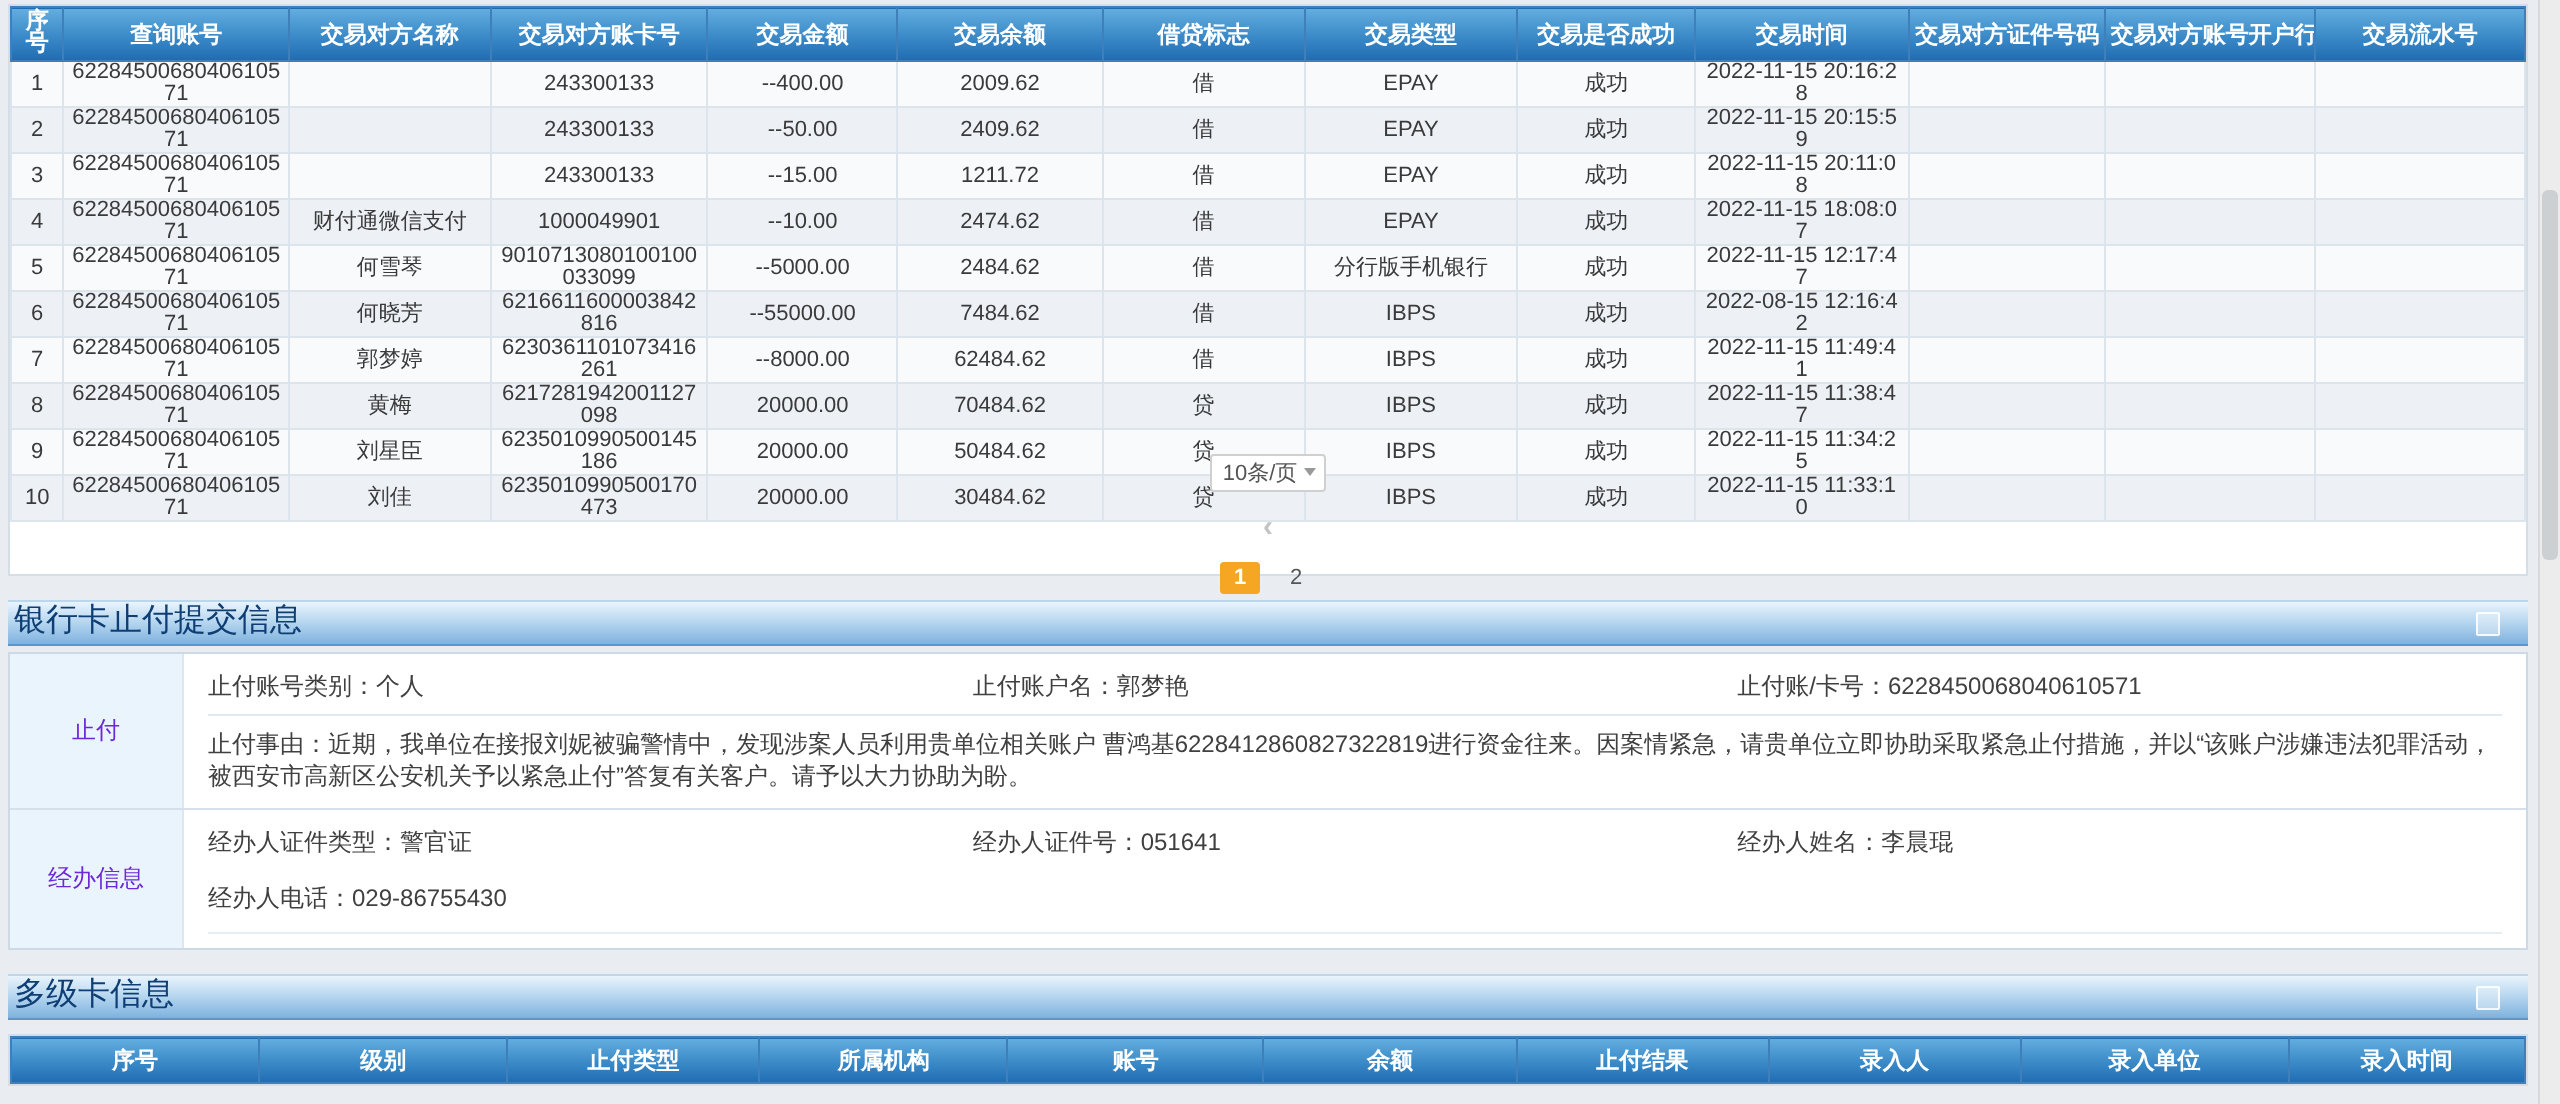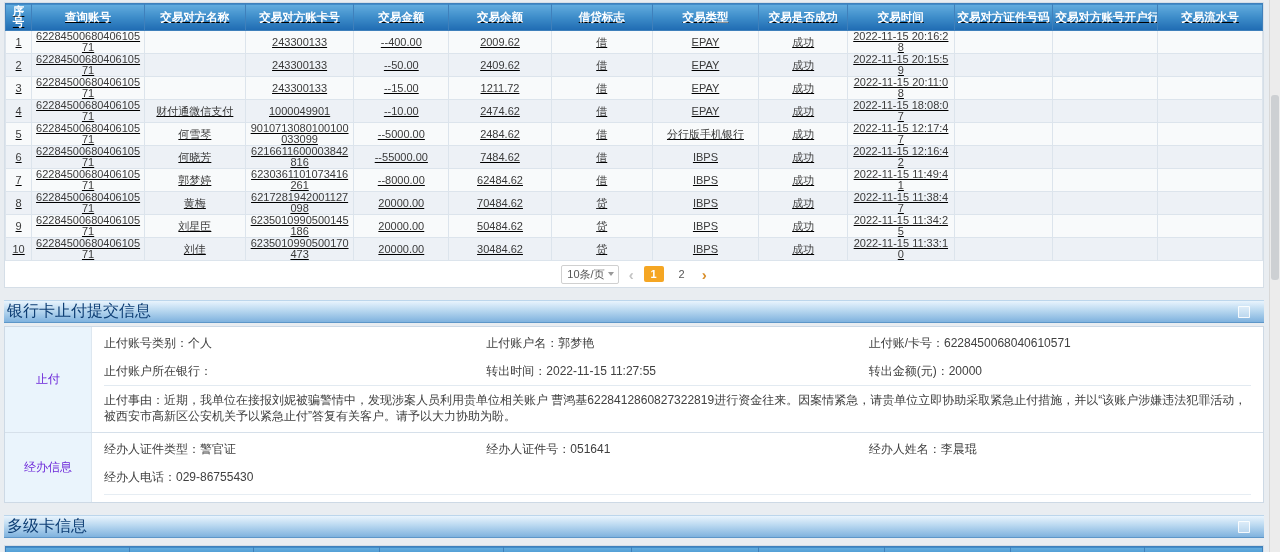--- a/index.html
+++ b/index.html
@@ -1,25 +1,25 @@
 <!DOCTYPE html>
 <html><head>
 <meta charset="utf-8">
 <style>
   html,body{margin:0;padding:0;}
   body{width:1280px;height:552px;overflow:hidden;background:#e9edf1;font-family:"Liberation Sans","DejaVu Sans",sans-serif;position:relative;}
   .content{position:absolute;left:0;top:0;width:1270px;padding:2px 6px 0 4px;box-sizing:border-box;}
   .white-panel{background:#fff;border:1px solid #d5dee7;}
-  table.grid{width:100%;border-collapse:collapse;table-layout:fixed;text-decoration:underline;}
+  table.grid{width:100%;border-collapse:collapse;table-layout:fixed;}
   .grid th{background:linear-gradient(180deg,#63addf 0%,#3d8cc9 50%,#1f6bb2 100%);color:#fff;font-size:11.5px;font-weight:bold;height:24px;border:1px solid #3f80bb;padding:1px 2px;text-align:center;white-space:nowrap;overflow:hidden;}
   .grid th.wrap{white-space:normal;line-height:11px;}
   .grid td{font-size:11px;color:#3a3a3a;border:1px solid #dce4ec;text-align:center;padding:0 3px;height:22px;line-height:11px;word-break:break-all;vertical-align:middle;background:#f8fafb;}
   .grid tbody tr:nth-child(even) td{background:#edf1f6;}
   #multi-table th{height:20px;}
-  .pagination{height:26px;display:flex;align-items:center;justify-content:center;gap:10px;background:#fff;font-size:11px;color:#666;}
+  .pagination{height:26px;display:flex;align-items:center;justify-content:center;gap:10px;background:#fff;font-size:11px;color:#666;flex-direction:column;}
   .page-size{border:1px solid #d0d0d0;border-radius:2px;padding:1px 4px 1px 5px;display:flex;align-items:center;gap:3px;background:#fff;color:#555;cursor:pointer;}
   .chev{width:0;height:0;border-left:3px solid transparent;border-right:3px solid transparent;border-top:4px solid #999;}
   .pg-arrow{font-size:15px;line-height:15px;cursor:pointer;font-weight:bold;}
   .pg-prev{color:#c3c3c3;}
   .pg-next{color:#d991338;color:#d98f2b;}
   .pg-num{min-width:16px;height:16px;line-height:16px;text-align:center;border-radius:2px;color:#555;cursor:pointer;font-size:11px;padding:0 2px;}
   .pg-num.active{background:#f5a623;color:#fff;font-weight:bold;}
   .section-bar{height:21px;line-height:20px;background:linear-gradient(180deg,#e9f4fd 0%,#b9d8f0 45%,#7fb2de 100%);border-top:1px solid #bcd6ec;border-bottom:1px solid #5d96c8;color:#0e3e74;font-weight:normal;font-size:16px;padding-left:3px;position:relative;margin-top:12px;}
   .bar-icon{position:absolute;right:14px;top:5px;width:10px;height:10px;border:1px solid rgba(255,255,255,.85);background:rgba(255,255,255,.35);border-radius:1px;}
   .info-panel{background:#fff;border:1px solid #cdd9e5;margin-top:3px;}
@@ -154,21 +154,21 @@
           <tr>
             <td>6</td>
             <td>6228450068040610571</td>
             <td>何晓芳</td>
             <td>6216611600003842816</td>
             <td>--55000.00</td>
             <td>7484.62</td>
             <td>借</td>
             <td>IBPS</td>
             <td>成功</td>
-            <td>2022-11-15 12:16:42</td>
+            <td>2022-08-15 12:16:42</td>
             <td></td>
             <td></td>
             <td></td>
           </tr>
           <tr>
             <td>7</td>
             <td>6228450068040610571</td>
             <td>郭梦婷</td>
             <td>6230361101073416261</td>
             <td>--8000.00</td>
@@ -247,25 +247,20 @@
     <span class="bar-icon"></span>
   </div>
   <div class="info-panel" id="stop-panel">
       <div class="info-group">
         <div class="group-label">止付</div>
         <div class="group-content">
           <div class="field-row">
             <div class="field-cell">止付账号类别：个人</div>
             <div class="field-cell">止付账户名：郭梦艳</div>
             <div class="field-cell">止付账/卡号：6228450068040610571</div>
-          </div>
-          <div class="field-row">
-            <div class="field-cell">止付账户所在银行：</div>
-            <div class="field-cell">转出时间：2022-11-15 11:27:55</div>
-            <div class="field-cell">转出金额(元)：20000</div>
           </div>
           <div class="field-row rule-top">
             <div class="field-cell full">止付事由：近期，我单位在接报刘妮被骗警情中，发现涉案人员利用贵单位相关账户 曹鸿基6228412860827322819进行资金往来。因案情紧急，请贵单位立即协助采取紧急止付措施，并以“该账户涉嫌违法犯罪活动，被西安市高新区公安机关予以紧急止付”答复有关客户。请予以大力协助为盼。</div>
           </div>
         </div>
       </div>
       <div class="info-group">
         <div class="group-label">经办信息</div>
         <div class="group-content">
           <div class="field-row">

